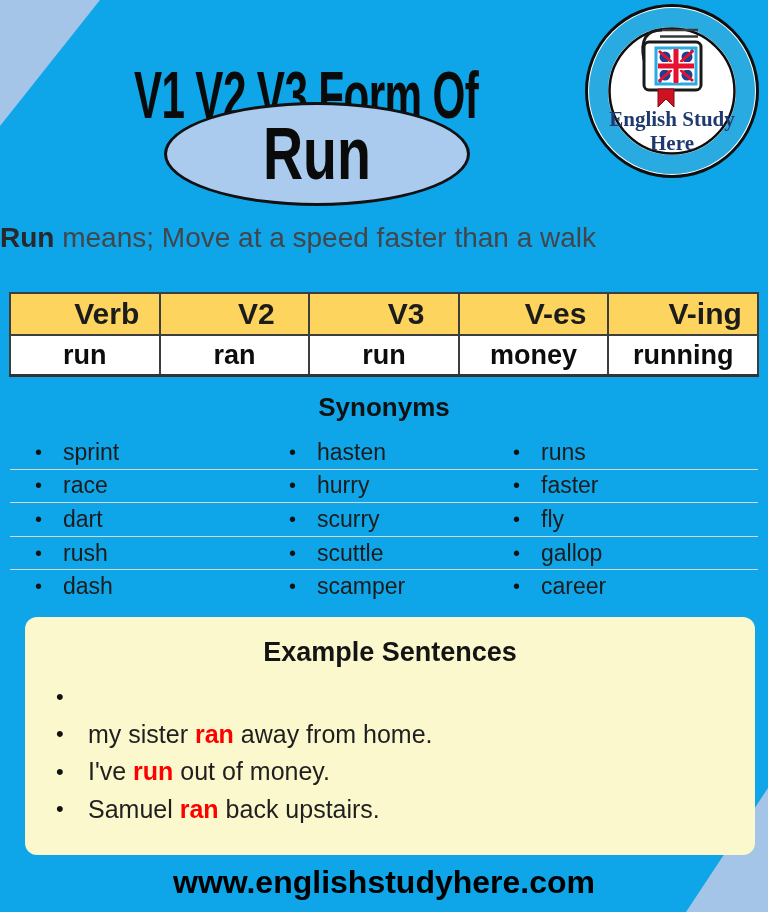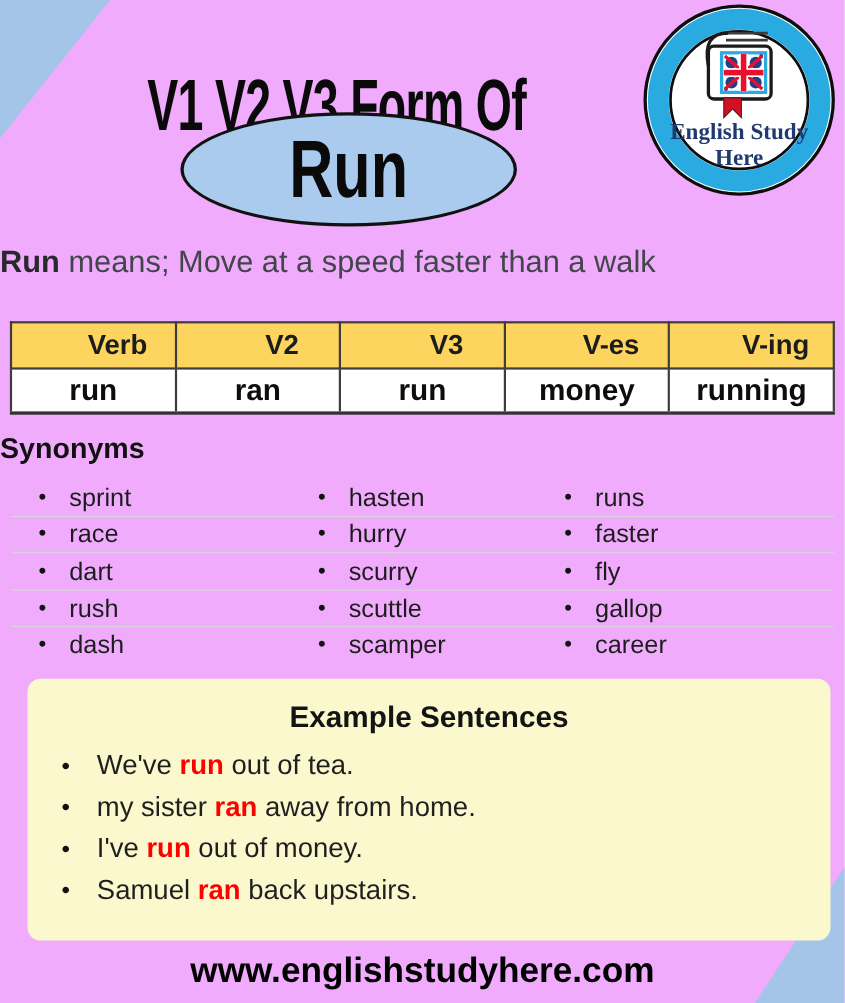--- a/index.html
+++ b/index.html
@@ -1,17 +1,17 @@
 <!DOCTYPE html>
 <html><head>
 <meta charset="utf-8">
 <style>
   html,body{margin:0;padding:0;background:#fff;}
   .page{
-    position:relative;width:768px;height:912px;background:#f0abfc;overflow:hidden;
+    position:relative;width:768px;height:912px;background:#0ea5e9;overflow:hidden;
     font-family:"Liberation Sans",sans-serif;color:#1c1c1c;
   }
   
   .tri{position:absolute;background:#a4c5e8;}
   .tri-tl{left:0;top:0;width:100px;height:126px;clip-path:polygon(0 0,100% 0,0 100%);}
   .tri-br{left:686px;top:788px;width:82px;height:124px;clip-path:polygon(100% 0,100% 100%,0 100%);}
   
   .title{
     position:absolute;left:0;top:20px;width:612px;text-align:center;
     font-size:66px;line-height:62px;font-weight:bold;color:#0a0a0a;
@@ -34,25 +34,25 @@
     position:absolute;left:0;top:220px;width:768px;margin:0;text-align:left;
     font-size:28px;line-height:36px;color:#42464b;font-weight:normal;
   }
   .meaning strong{color:#27292c;}
   
   .verb-table{
     position:absolute;left:9px;top:292px;width:750px;border-collapse:collapse;
     table-layout:fixed;text-align:center;
   }
   .verb-table th,.verb-table td{border:2px solid #3d3d3d;padding:0;}
-  .verb-table th{background:#fcd45e;height:40px;font-size:25px;font-weight:bold;color:#1c1c1c;padding-left:44px;}
+  .verb-table th{background:#fcd45e;height:40px;font-size:30px;font-weight:bold;color:#1c1c1c;padding-left:44px;}
   .verb-table td{background:#fff;height:38px;font-size:27px;font-weight:bold;color:#0d0d0d;border-bottom:3px solid #333;}
   
   .syn-heading{
-    position:absolute;left:0;top:392px;width:768px;margin:0;
+    position:absolute;left:0;top:392px;width:768px;margin:0;text-align:center;
     font-size:26px;font-weight:bold;color:#111;
   }
   .syn-list{position:absolute;left:10px;top:436px;width:748px;}
   .syn-row{
     display:grid;grid-template-columns:276px 224px 1fr;align-items:center;height:32.6px;
   }
   .syn-row:not(:last-child){border-bottom:1px solid #d7d7d7;}
   .syn-cell{display:flex;align-items:center;font-size:23px;color:#1c1c1c;}
   .syn-cell:first-child{padding-left:25px;}
   .syn-cell:not(:first-child){padding-left:3px;}
@@ -215,21 +215,20 @@
           <span>career</span>
         </div>
     </div>
   </div>
 
   <div class="example-box">
     <h2>Example Sentences</h2>
     <ul class="example-list">
       <li>
           <span class="bullet">•</span>
-          <span><span>We've </span><span class="kw">run</span><span> out of tea.</span></span>
         </li>
       <li>
           <span class="bullet">•</span>
           <span><span>my sister </span><span class="kw">ran</span><span> away from home.</span></span>
         </li>
       <li>
           <span class="bullet">•</span>
           <span><span>I've </span><span class="kw">run</span><span> out of money.</span></span>
         </li>
       <li>

